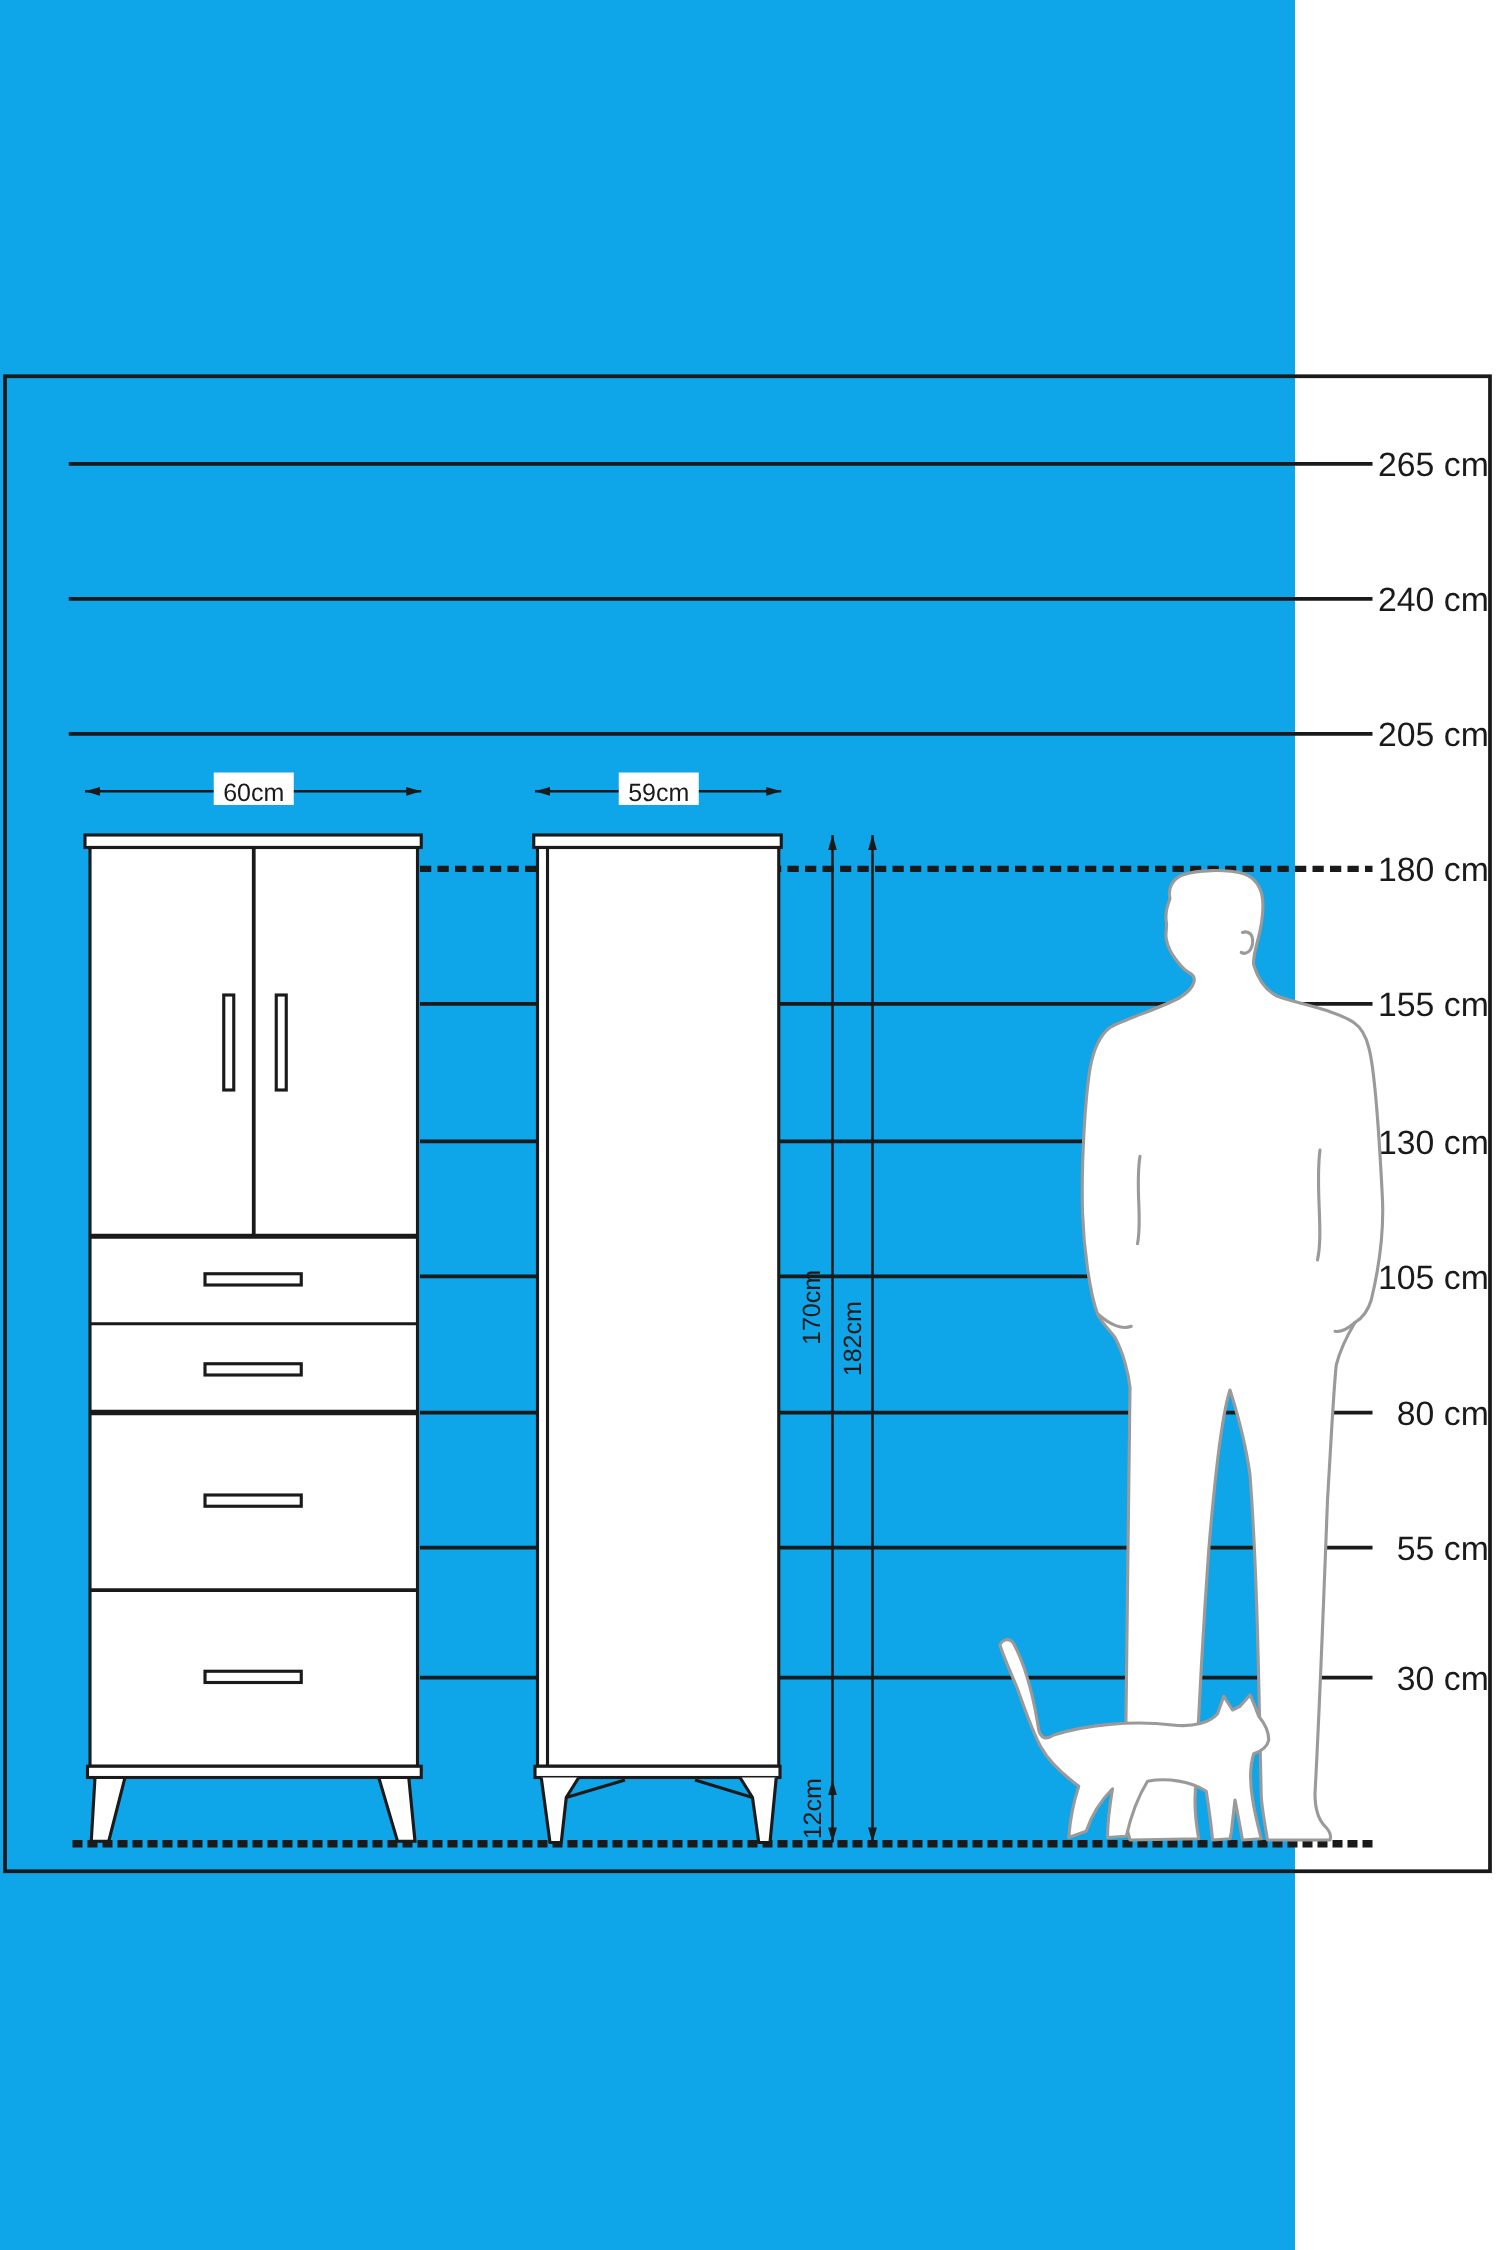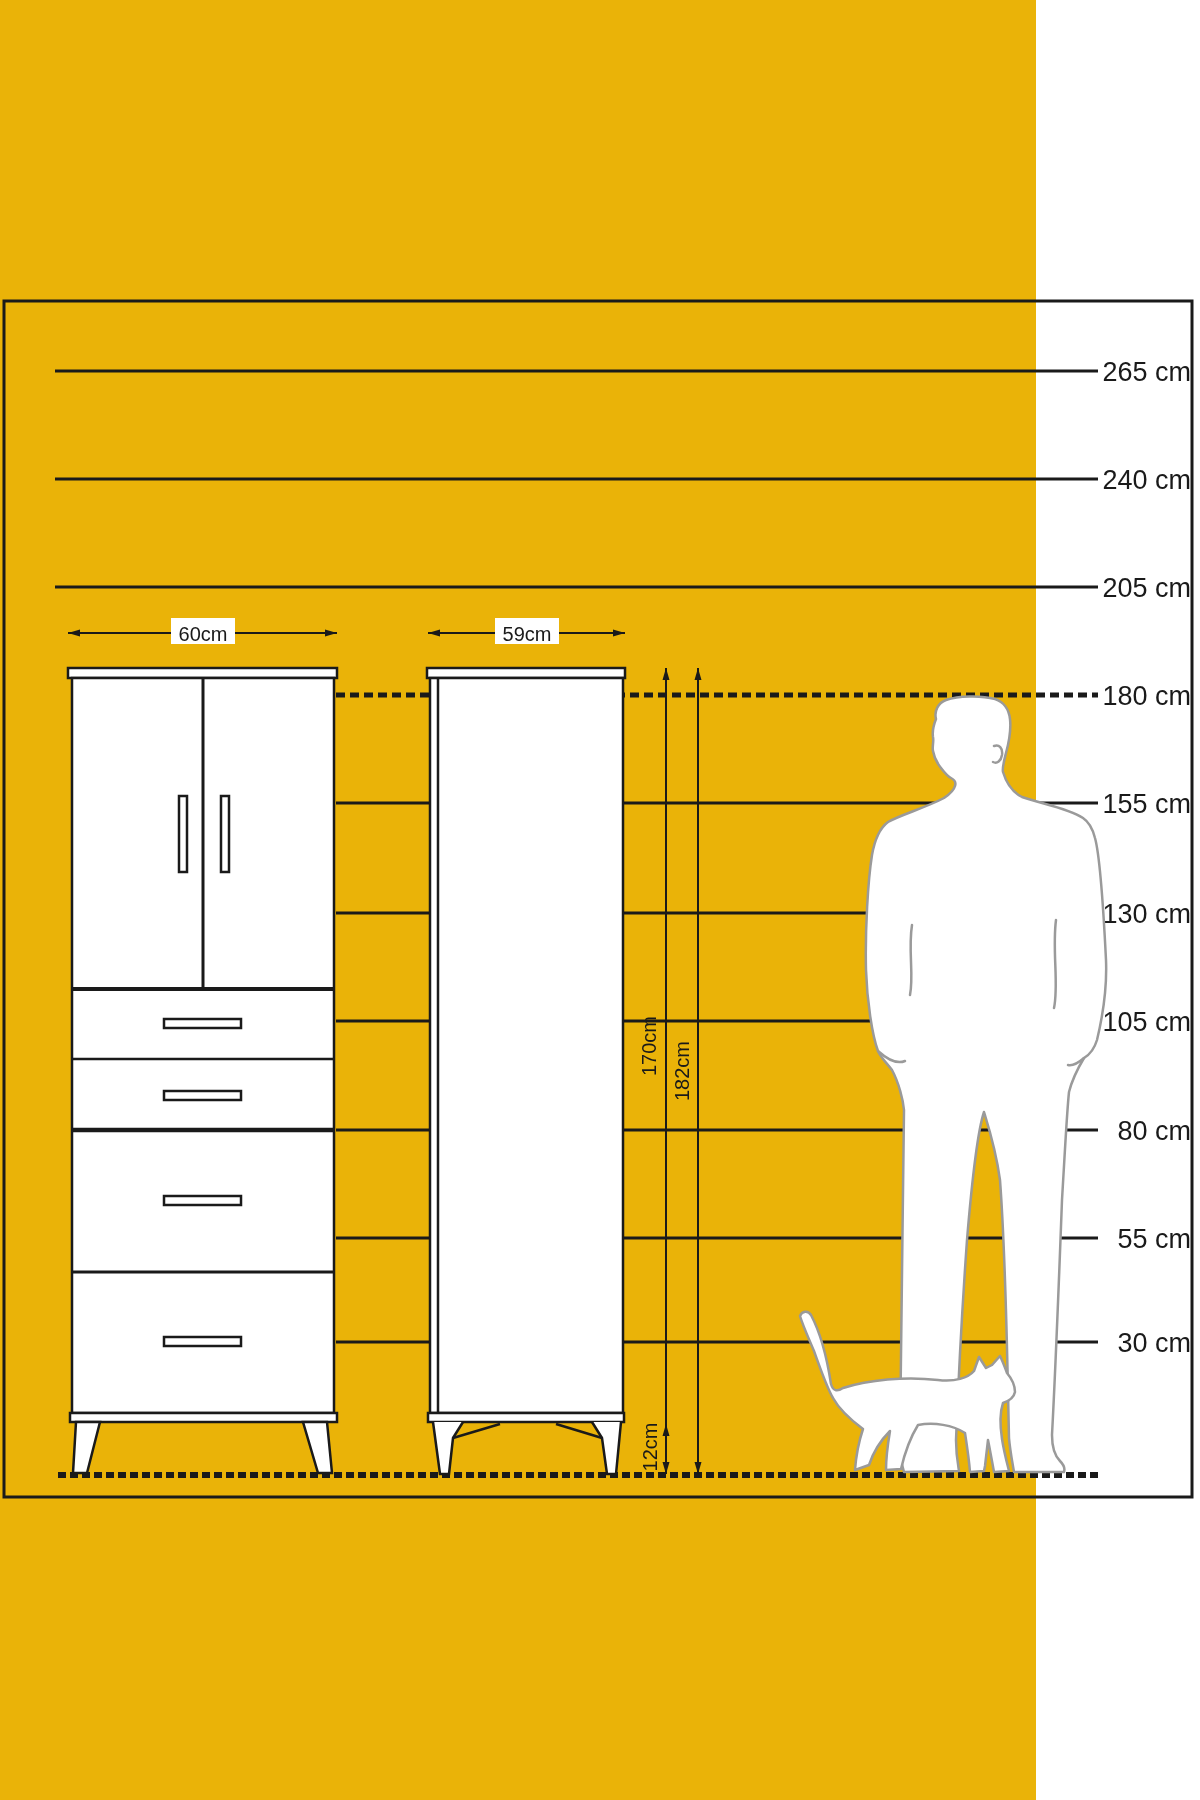--- a/index.html
+++ b/index.html
@@ -1,20 +1,20 @@
 <!DOCTYPE html>
 <html><head>
 <meta charset="utf-8">
 <style>
   html, body { margin: 0; padding: 0; background: #ffffff; }
   .canvas {
     position: relative;
     width: 1036px;
     height: 1800px;
-    background: #eab308;
+    background: #0ea5e9;
     font-family: "Liberation Sans", sans-serif;
   }
   svg { display: block; }
   text {
     font-family: "Liberation Sans", sans-serif;
     fill: #1a1a1a;
   }
   .scale-label { font-size: 27px; }
   .dim-label   { font-size: 20px; }
   .dim-label-v { font-size: 20px; }

